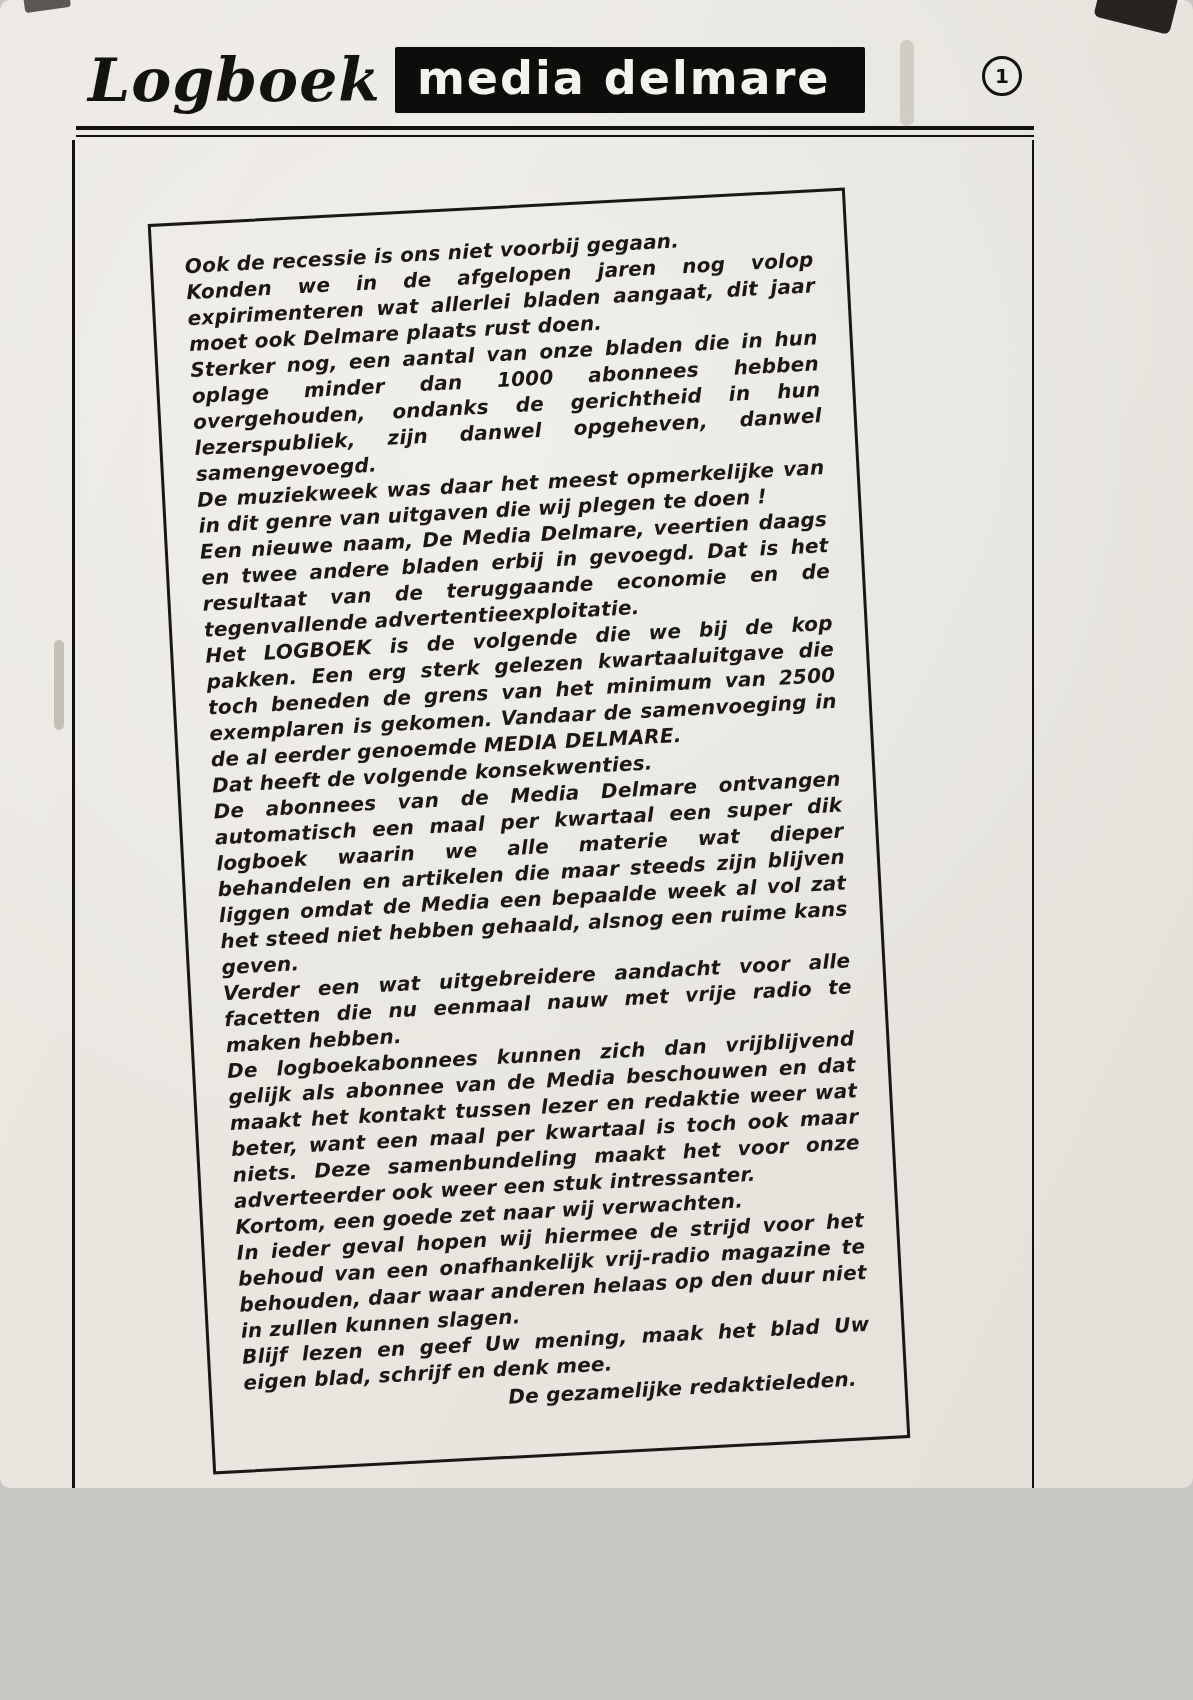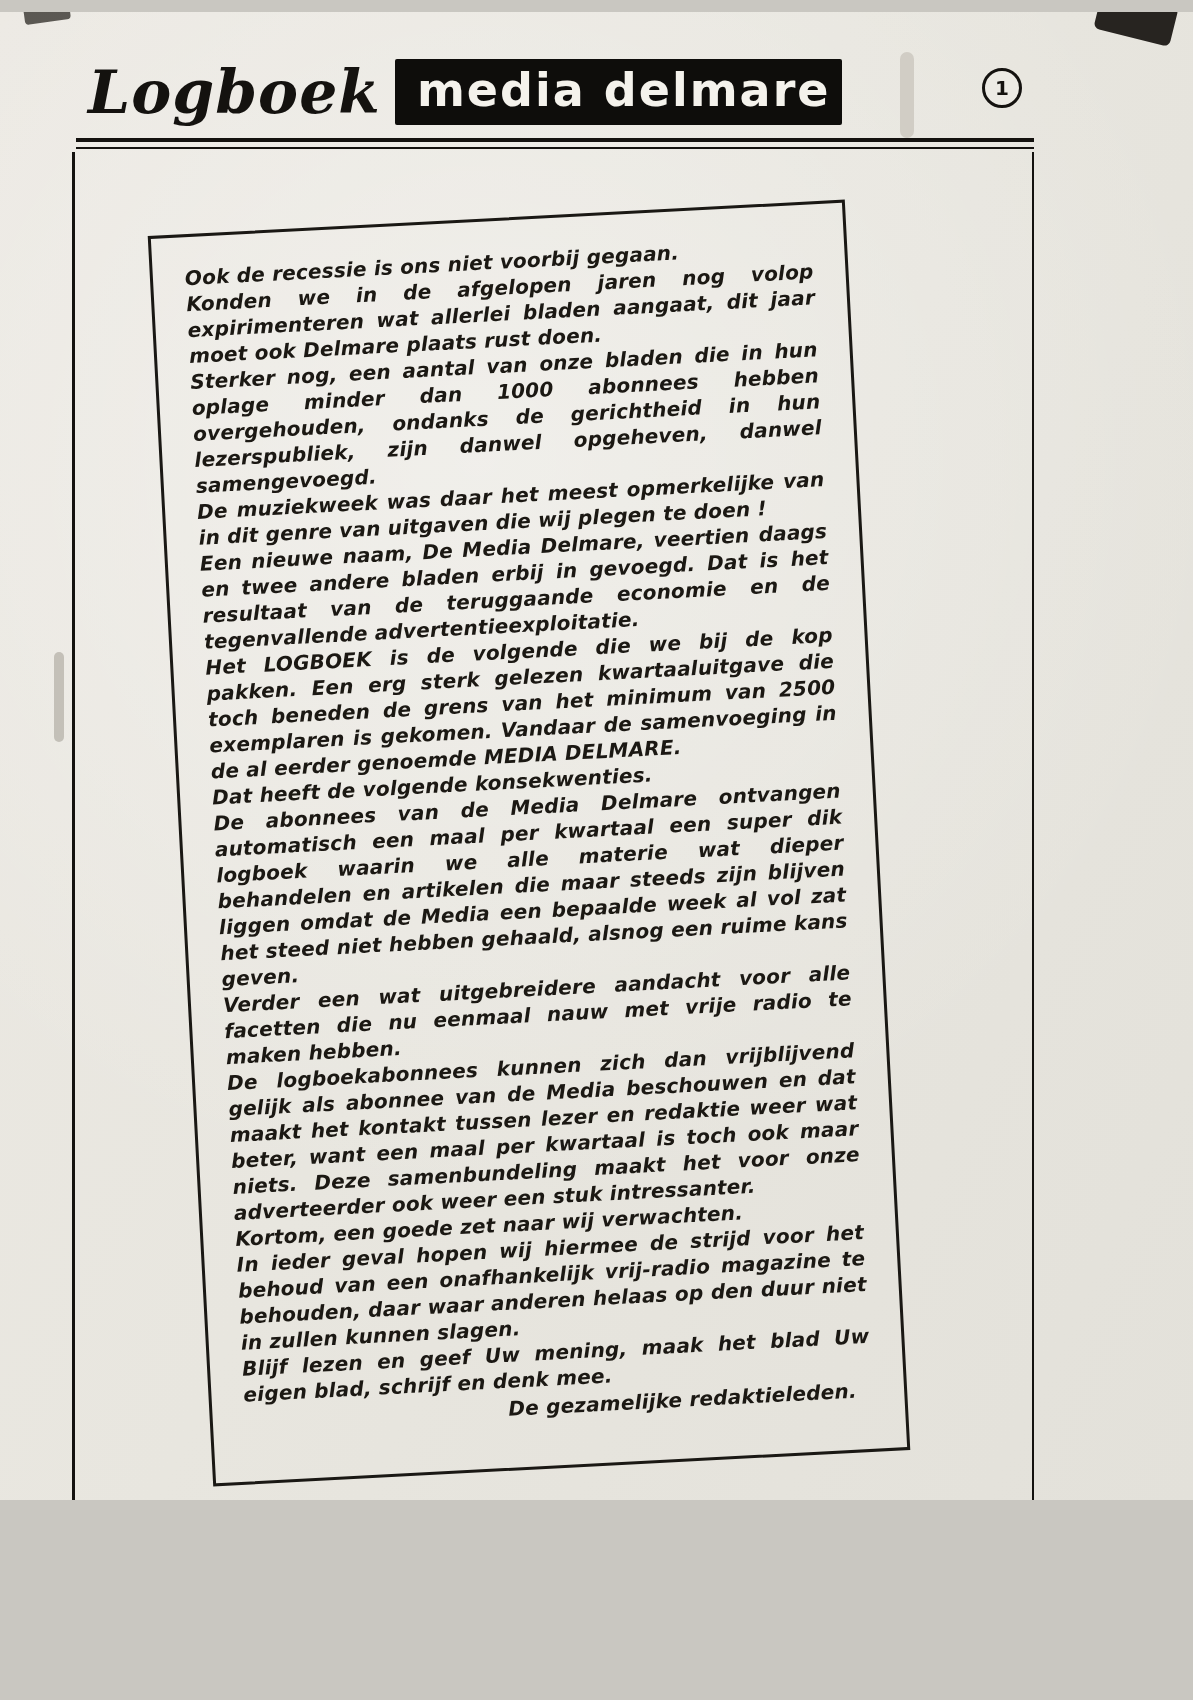--- a/index.html
+++ b/index.html
@@ -4,27 +4,28 @@
 <style>
   html, body {
     margin: 0;
     padding: 0;
     background: #c9c7c1;
   }
   .page {
     position: relative;
     width: 1193px;
     height: 1488px;
-    margin: 12px auto;
+    margin: 0 auto;
     background:
       radial-gradient(circle at 40% 30%, rgba(255,255,255,0.35), rgba(0,0,0,0) 60%),
       linear-gradient(115deg, #ece9e3 0%, #e8e6df 45%, #e3e1da 100%);
     overflow: hidden;
     font-family: "DejaVu Sans", "Liberation Sans", sans-serif;
     color: #171511;
+    border-radius: 10px;
   }
 
   
   .header {
     position: absolute;
     left: 88px;
     top: 40px;
     height: 80px;
     display: flex;
     align-items: center;
@@ -35,21 +36,21 @@
     font-weight: bold;
     font-size: 60px;
     letter-spacing: 1px;
     color: #14120f;
     line-height: 1;
     padding-right: 14px;
   }
   .logo-box {
     background: #0e0d0b;
     color: #f4f2ec;
-    padding: 8px 11px 12px 22px;
+    padding: 8px 34px 12px 22px;
     font-weight: bold;
     font-size: 46px;
     letter-spacing: 2px;
     line-height: 1;
     border-radius: 2px;
   }
   .page-number-badge {
     position: absolute;
     left: 982px;
     top: 56px;

